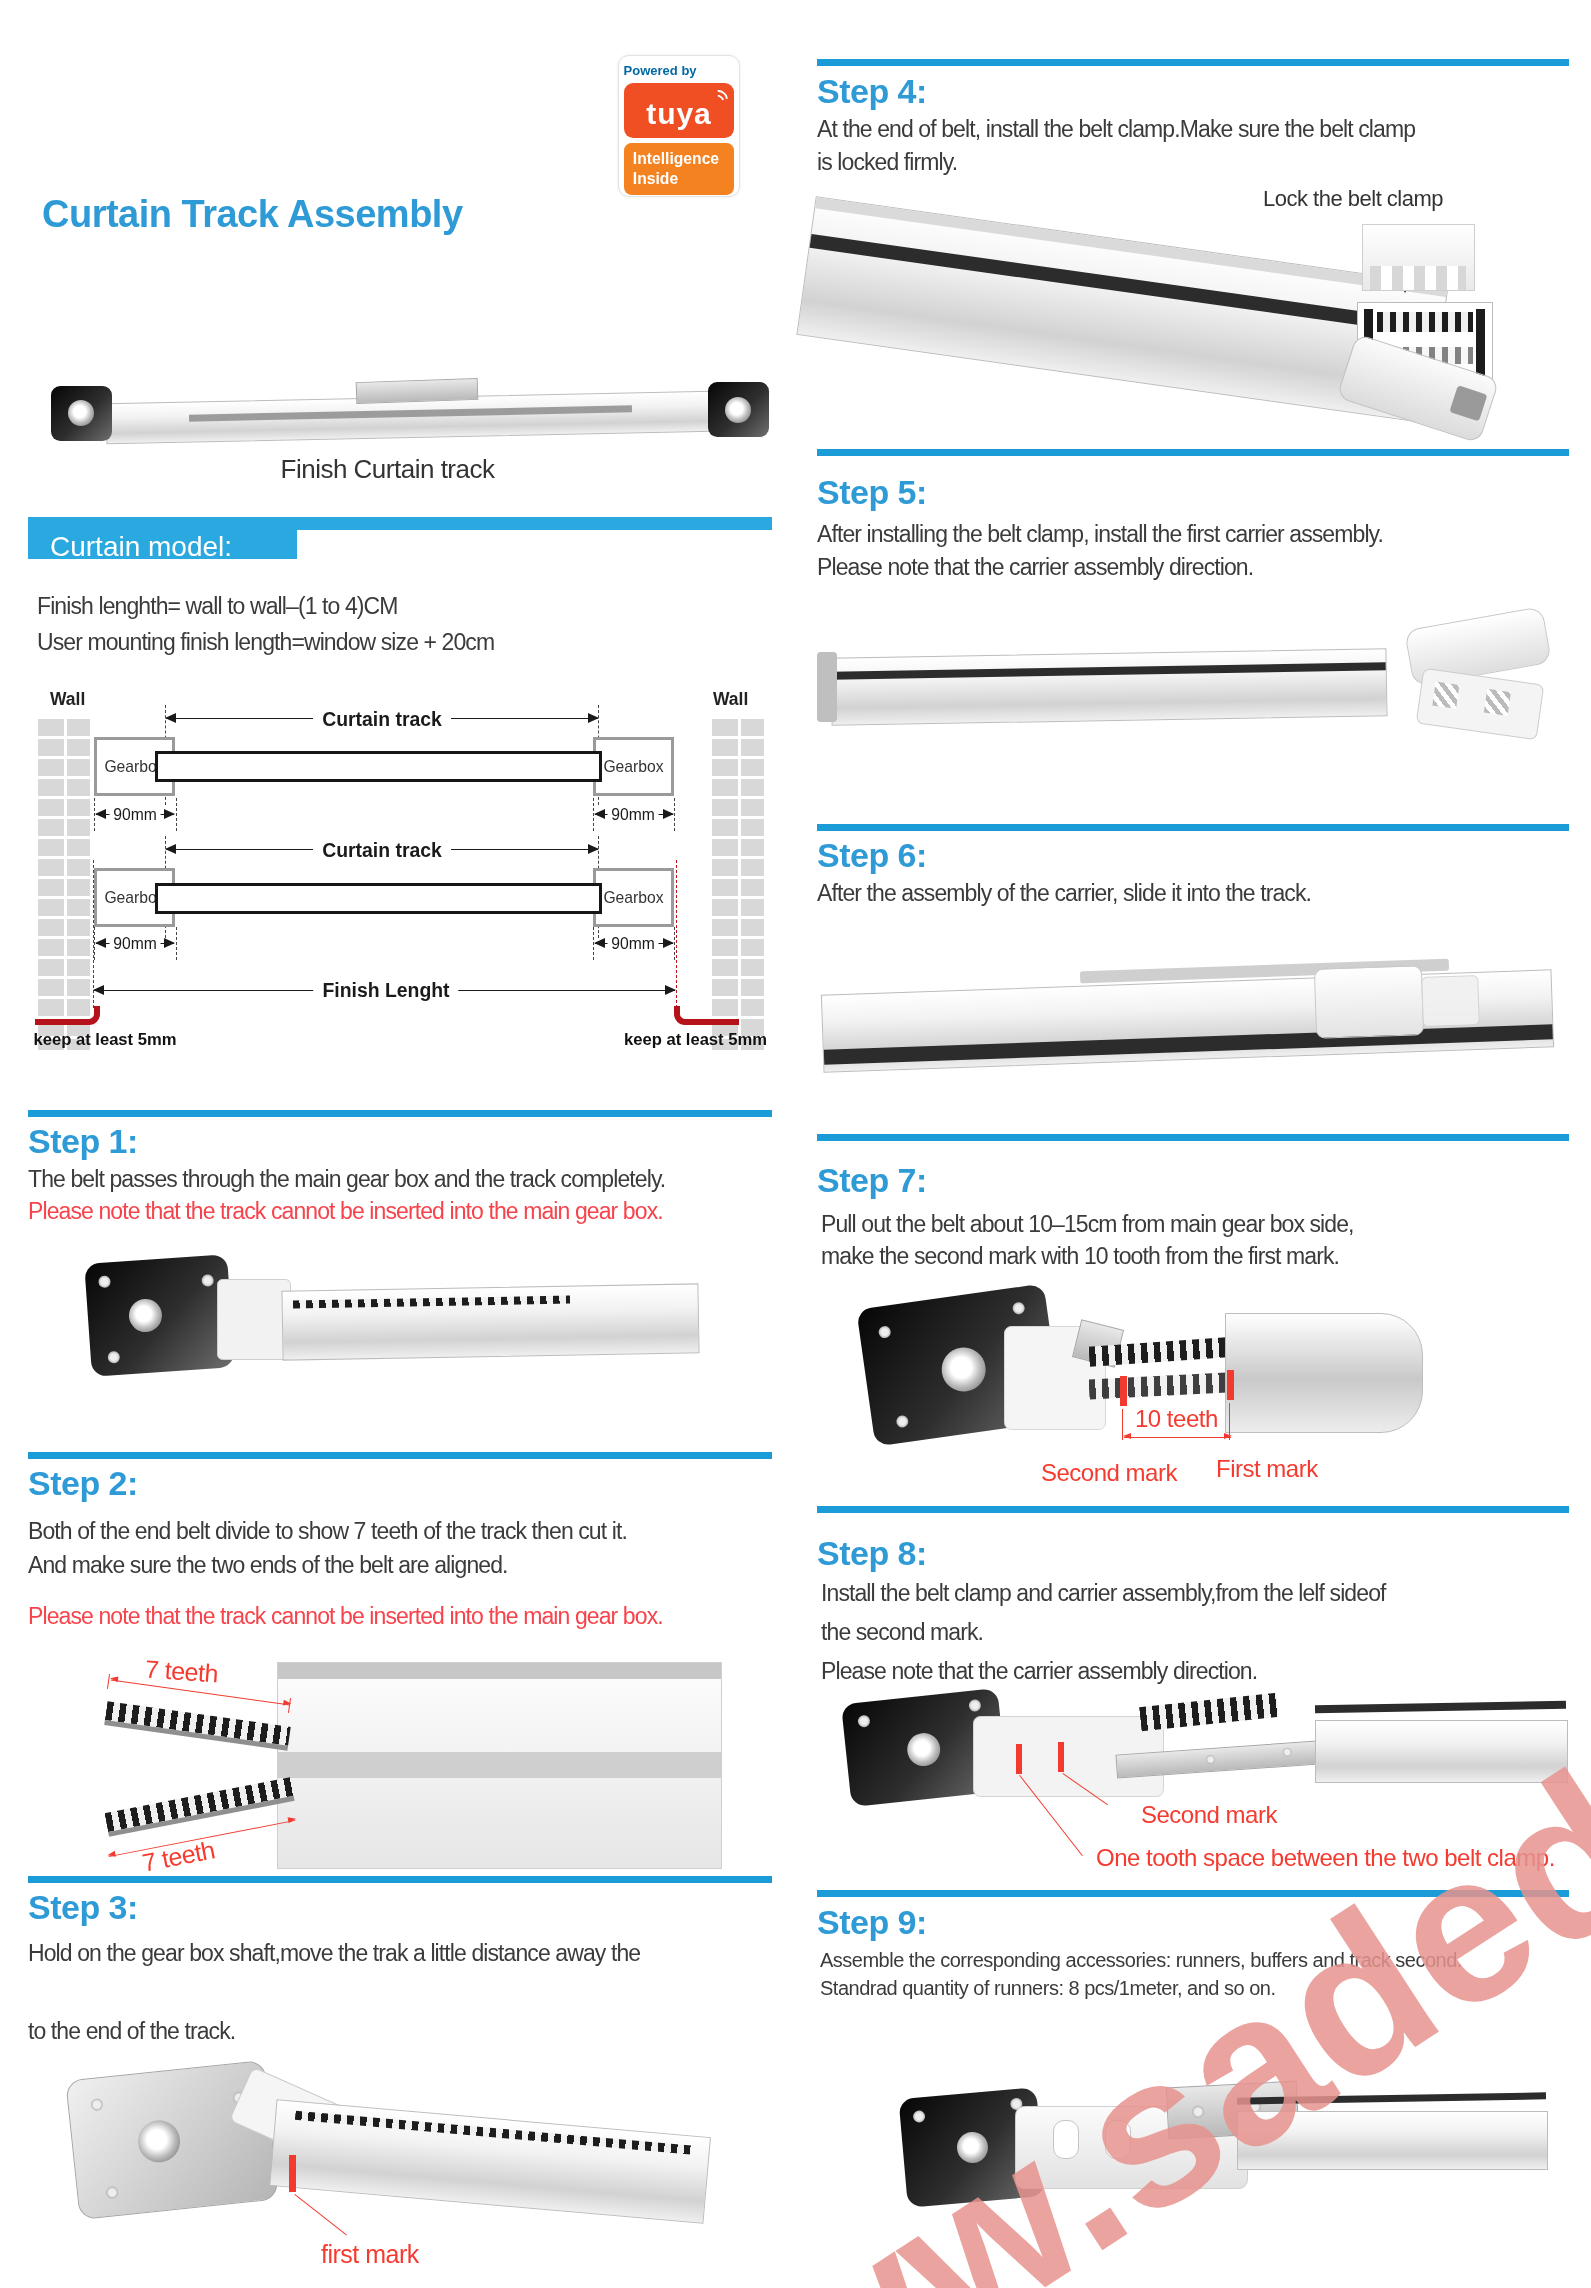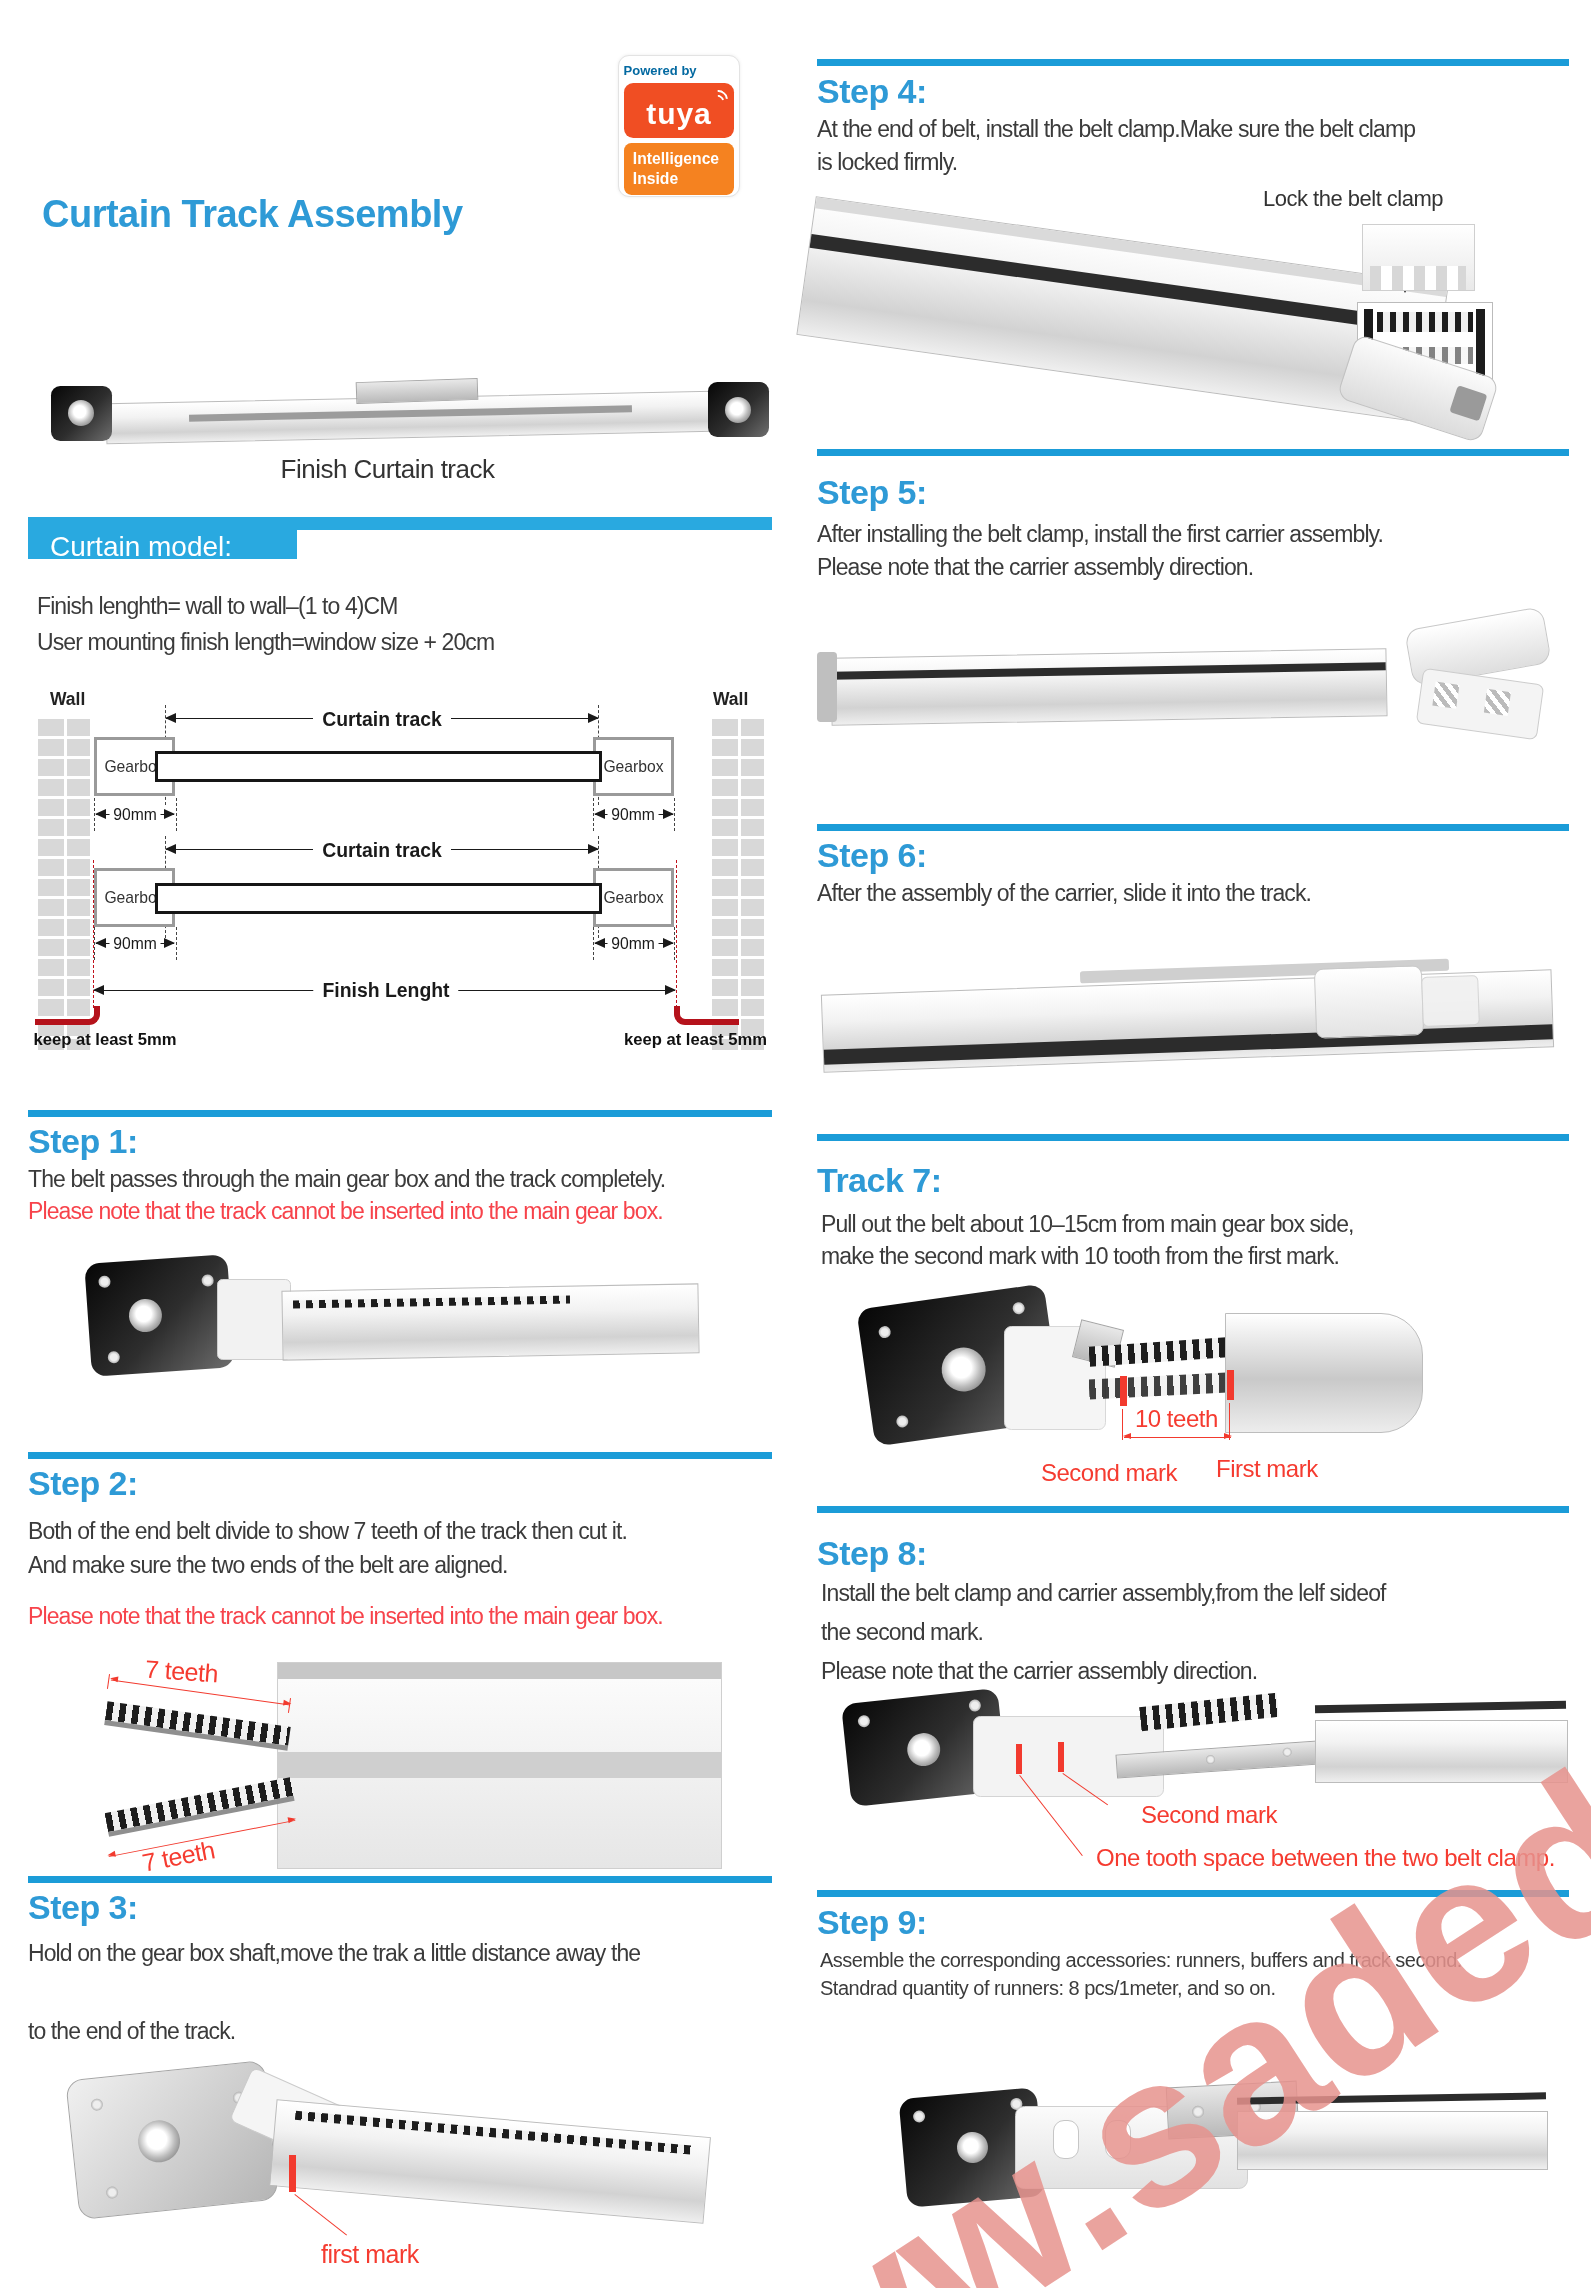--- a/index.html
+++ b/index.html
@@ -273,21 +273,21 @@
   <div class="ph" style="left:817px;top:928px;width:752px;height:198px;">
     <div class="ph" style="left:263px;top:37px;width:369px;height:12px;background:#cfcfcf;transform:rotate(-2deg);border-radius:2.8px;"></div>
     <div class="ph track-ph" style="left:4.6px;top:54px;width:729px;height:76px;transform:rotate(-2deg);">
       <div class="ph belt" style="left:0;bottom:7.4px;width:100%;height:14.8px;"></div>
     </div>
     <div class="ph" style="left:498px;top:39px;width:106px;height:68px;background:linear-gradient(#ffffff,#e3e3e3);border:0.9px solid #c9c9c9;border-radius:9.2px;transform:rotate(-2deg);"></div>
     <div class="ph" style="left:605px;top:48px;width:55px;height:48px;background:#f1f1f1;border:0.9px solid #d2d2d2;border-radius:5.5px;transform:rotate(-2deg);opacity:.9;"></div>
   </div>
 
   <div class="hr" style="left:817px;top:1134px;width:752px;"></div>
-  <div class="h-step" style="left:817px;top:1161px;">Track 7:</div>
+  <div class="h-step" style="left:817px;top:1161px;">Step 7:</div>
   <div class="body-ln" style="left:821px;top:1211px;">Pull out the belt about 10–15cm from main gear box side,</div>
   <div class="body-ln" style="left:821px;top:1243px;">make the second mark with 10 tooth from the first mark.</div>
   <div class="ph" style="left:858px;top:1287px;width:665px;height:212px;">
     <div class="ph gbox-dark" style="left:7.4px;top:9.2px;width:189px;height:138px;transform:rotate(-8deg);">
       <div class="hub" style="position:absolute;left:76px;top:52px;width:44px;height:44px;"></div>
       <div class="screw" style="left:18.5px;top:20px;"></div>
       <div class="screw" style="left:155px;top:14.8px;"></div>
       <div class="screw" style="left:24px;top:111px;"></div>
     </div>
     <div class="ph" style="left:146px;top:39px;width:100px;height:102px;background:#f5f5f5;border:0.9px solid #d8d8d8;border-radius:7.4px;"></div>

